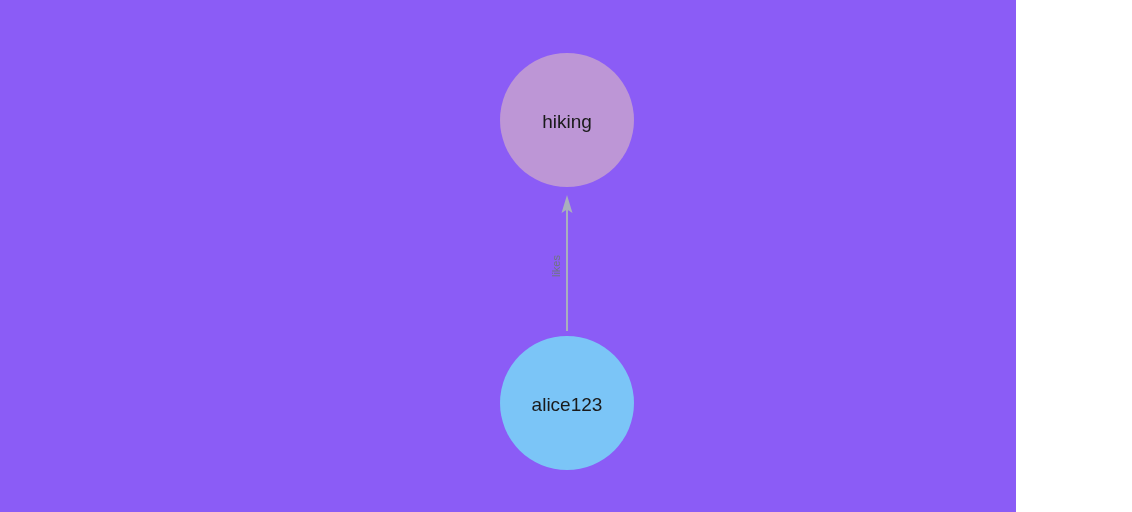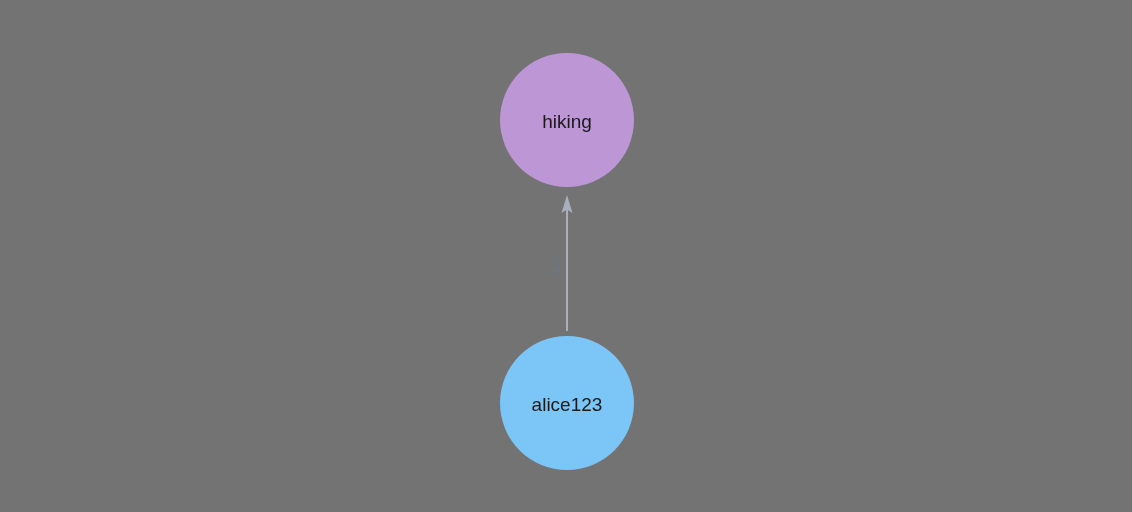--- a/index.html
+++ b/index.html
@@ -7,23 +7,23 @@
     padding: 0;
   }
   body {
     width: 1132px;
     height: 512px;
     overflow: hidden;
     font-family: "Liberation Sans", sans-serif;
   }
   #graph-canvas {
     position: relative;
-    width: 1132px;
+    width: 1016px;
     height: 512px;
-    background: #737373;
+    background: #8b5cf6;
   }
   .graph-svg {
     position: absolute;
     left: 0;
     top: 0;
     width: 1132px;
     height: 512px;
     display: block;
   }
   .node-circle {

